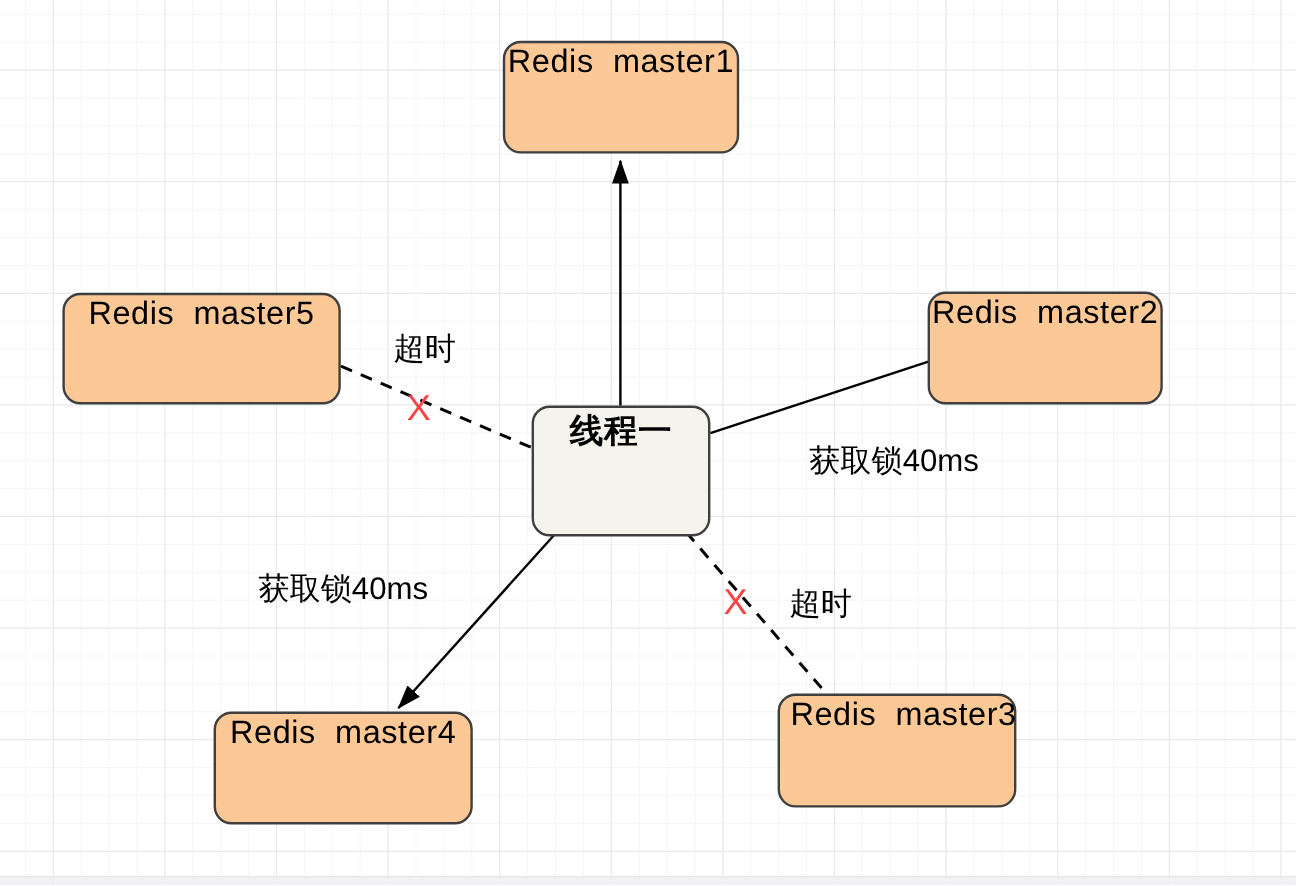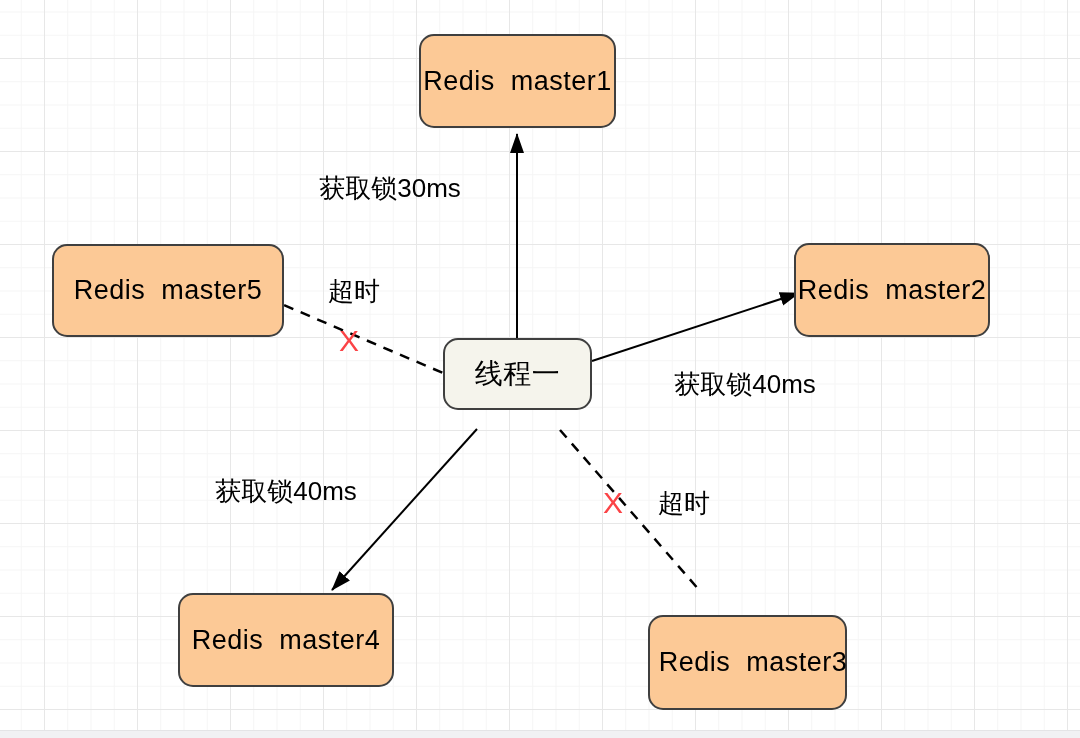--- a/index.html
+++ b/index.html
@@ -29,21 +29,20 @@
     z-index: 1;
   }
   .node {
     position: absolute;
     z-index: 2;
     box-sizing: border-box;
     border: 2px solid #3f3f3f;
     border-radius: 15px;
     background: #fcc996;
     display: flex;
-    align-items: center;
     justify-content: center;
   }
   .node.thread-node {
     background: #f5f4ec;
   }
   .node-label {
     font-size: 27px;
     color: #000000;
     white-space: pre;
     letter-spacing: 0.5px;
@@ -93,41 +92,40 @@
     <line x1="592" y1="361" x2="799" y2="293" stroke="#000000" stroke-width="2" marker-end="url(#arrowhead)"></line>
     <line x1="477" y1="429" x2="332" y2="590" stroke="#000000" stroke-width="2" marker-end="url(#arrowhead)"></line>
     <line x1="251" y1="291" x2="443" y2="373" stroke="#000000" stroke-width="2.5" stroke-dasharray="10 8"></line>
     <line x1="560" y1="430" x2="700" y2="591" stroke="#000000" stroke-width="2.5" stroke-dasharray="10 8"></line>
   </svg>
 
   <div class="node" style="left:419px; top:34px; width:197px; height:94px;">
     <span class="node-label">Redis  master1</span>
   </div>
 
-  <div class="node" style="left:794px; top:243px; width:196px; height:94px;">
+  <div class="node" style="left:773px; top:243px; width:196px; height:94px;">
     <span class="node-label">Redis  master2</span>
   </div>
 
-  <div class="node" style="left:648px; top:615px; width:199px; height:95px;padding-left:11px;">
+  <div class="node" style="left:648px; top:578px; width:199px; height:95px;padding-left:11px;">
     <span class="node-label">Redis  master3</span>
   </div>
 
   <div class="node" style="left:178px; top:593px; width:216px; height:94px;">
     <span class="node-label">Redis  master4</span>
   </div>
 
   <div class="node" style="left:52px; top:244px; width:232px; height:93px;">
     <span class="node-label">Redis  master5</span>
   </div>
 
-  <div class="node thread-node" style="left:443px; top:338px; width:149px; height:72px;">
+  <div class="node thread-node" style="left:443px; top:338px; width:149px; height:109px;font-weight:bold;">
     <span class="node-label">线程一</span>
   </div>
 
-  <div class="edge-label" style="left:390px; top:188px;">获取锁30ms</div>
 
   <div class="edge-label" style="left:745px; top:384px;">获取锁40ms</div>
 
   <div class="edge-label" style="left:286px; top:491px;">获取锁40ms</div>
 
   <div class="edge-label" style="left:354px; top:291px;">超时</div>
 
   <div class="edge-label" style="left:684px; top:503px;">超时</div>
 
   <div class="x-mark" style="left:349px; top:341px;">X</div>

